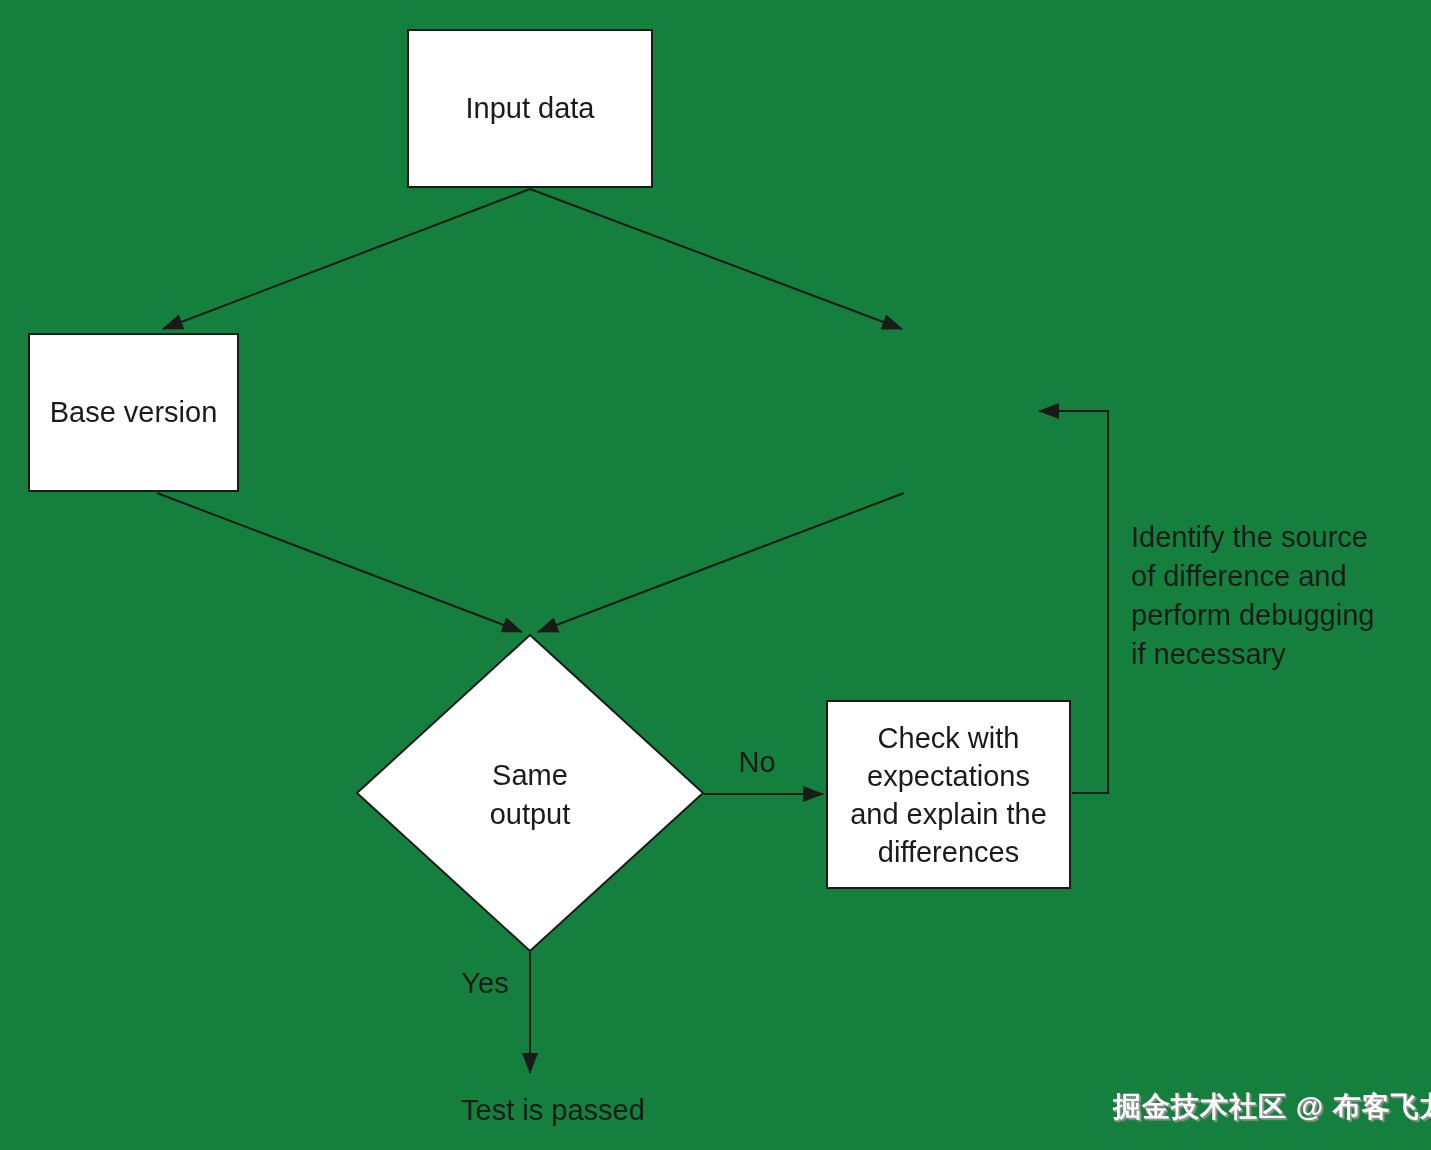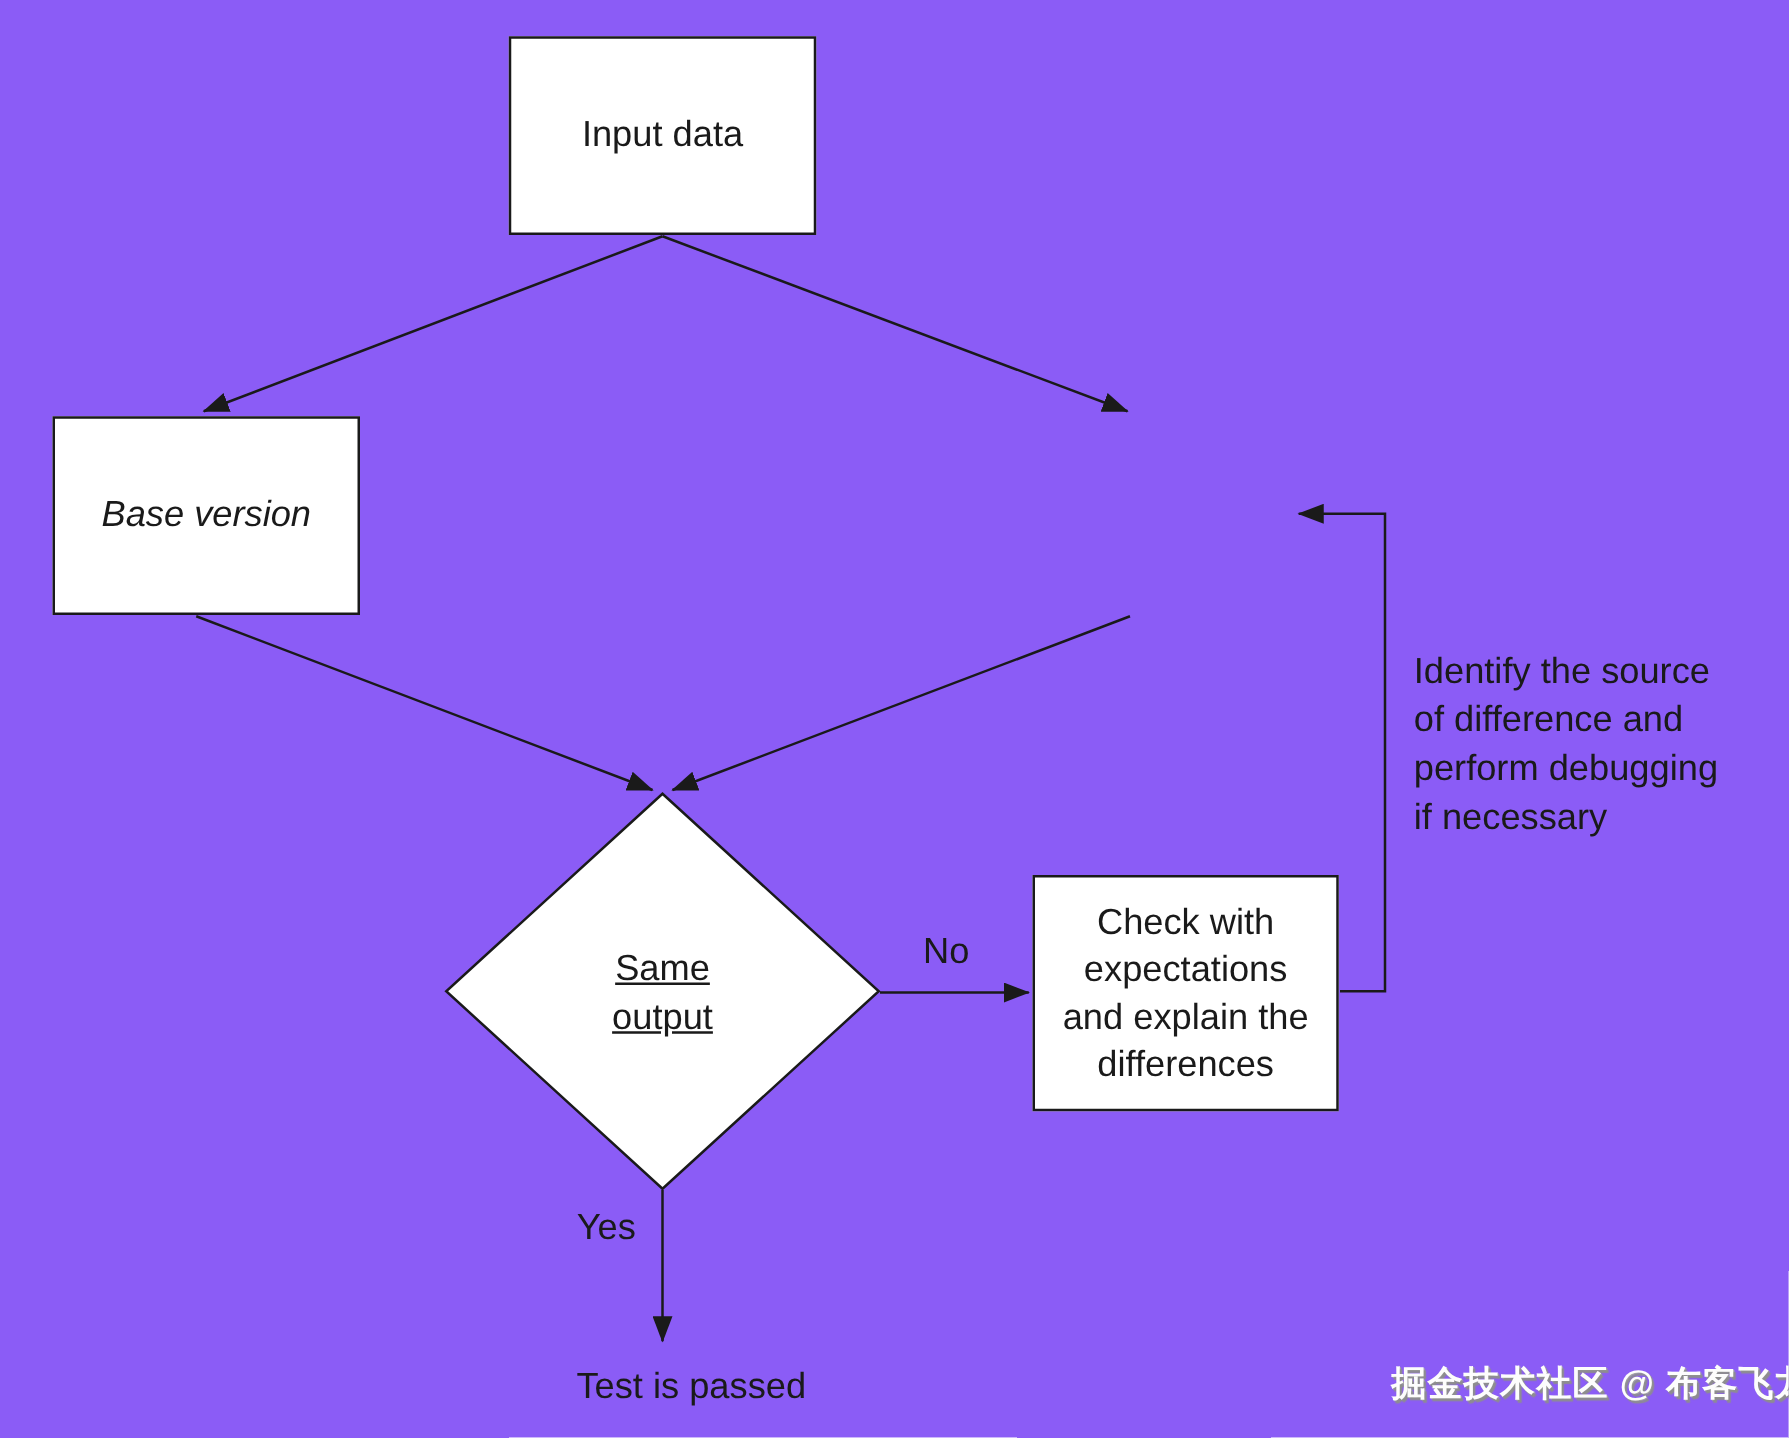--- a/index.html
+++ b/index.html
@@ -1,20 +1,20 @@
 <!DOCTYPE html>
 <html><head>
 <meta charset="utf-8">
 <style>
   html, body { margin: 0; padding: 0; background: #ffffff; }
   .canvas {
     position: relative;
     width: 1431px;
     height: 1150px;
-    background: #8b5cf6;
+    background: #15803d;
     font-family: "Liberation Sans", "DejaVu Sans", sans-serif;
     color: #1a1a1a;
     overflow: hidden;
   }
   .edges-svg {
     position: absolute;
     left: 0; top: 0;
     width: 1431px; height: 1150px;
   }
   .node {
@@ -79,33 +79,33 @@
 
     <polyline points="1072,793 1108,793 1108,411 1039,411" fill="none" stroke="#1a1a1a" stroke-width="2" marker-end="url(#arrow)"></polyline>
 
     <line x1="530" y1="952" x2="530" y2="1073" stroke="#1a1a1a" stroke-width="2" marker-end="url(#arrow)"></line>
   </svg>
 
   <div class="node" style="left:407px; top:29px; width:246px; height:159px;">
     <span>Input data</span>
   </div>
 
-  <div class="node" style="left:42px; top:333px; width:246px; height:159px;font-style:italic;">
+  <div class="node" style="left:28px; top:333px; width:211px; height:159px;">
     <span>Base version</span>
   </div>
 
 
   <div class="node" style="left:826px; top:700px; width:245px; height:189px; line-height:38px;align-items:center;">
     <span>Check with
 expectations
 and explain the
 differences</span>
   </div>
 
-  <div class="diamond-label" style="left:530px; top:795px;text-decoration:underline;">Same
+  <div class="diamond-label" style="left:530px; top:795px;">Same
 output</div>
 
   <div class="floating-label centered" style="left:757px; top:762px;">No</div>
 
   <div class="floating-label centered" style="left:485px; top:983px;">Yes</div>
 
   <div class="floating-label centered" style="left:533px; top:1110px;margin-left:20px;">Test is passed</div>
 
   <div class="floating-label" style="left:1131px; top:518px; width:290px;">Identify the source
 of difference and

